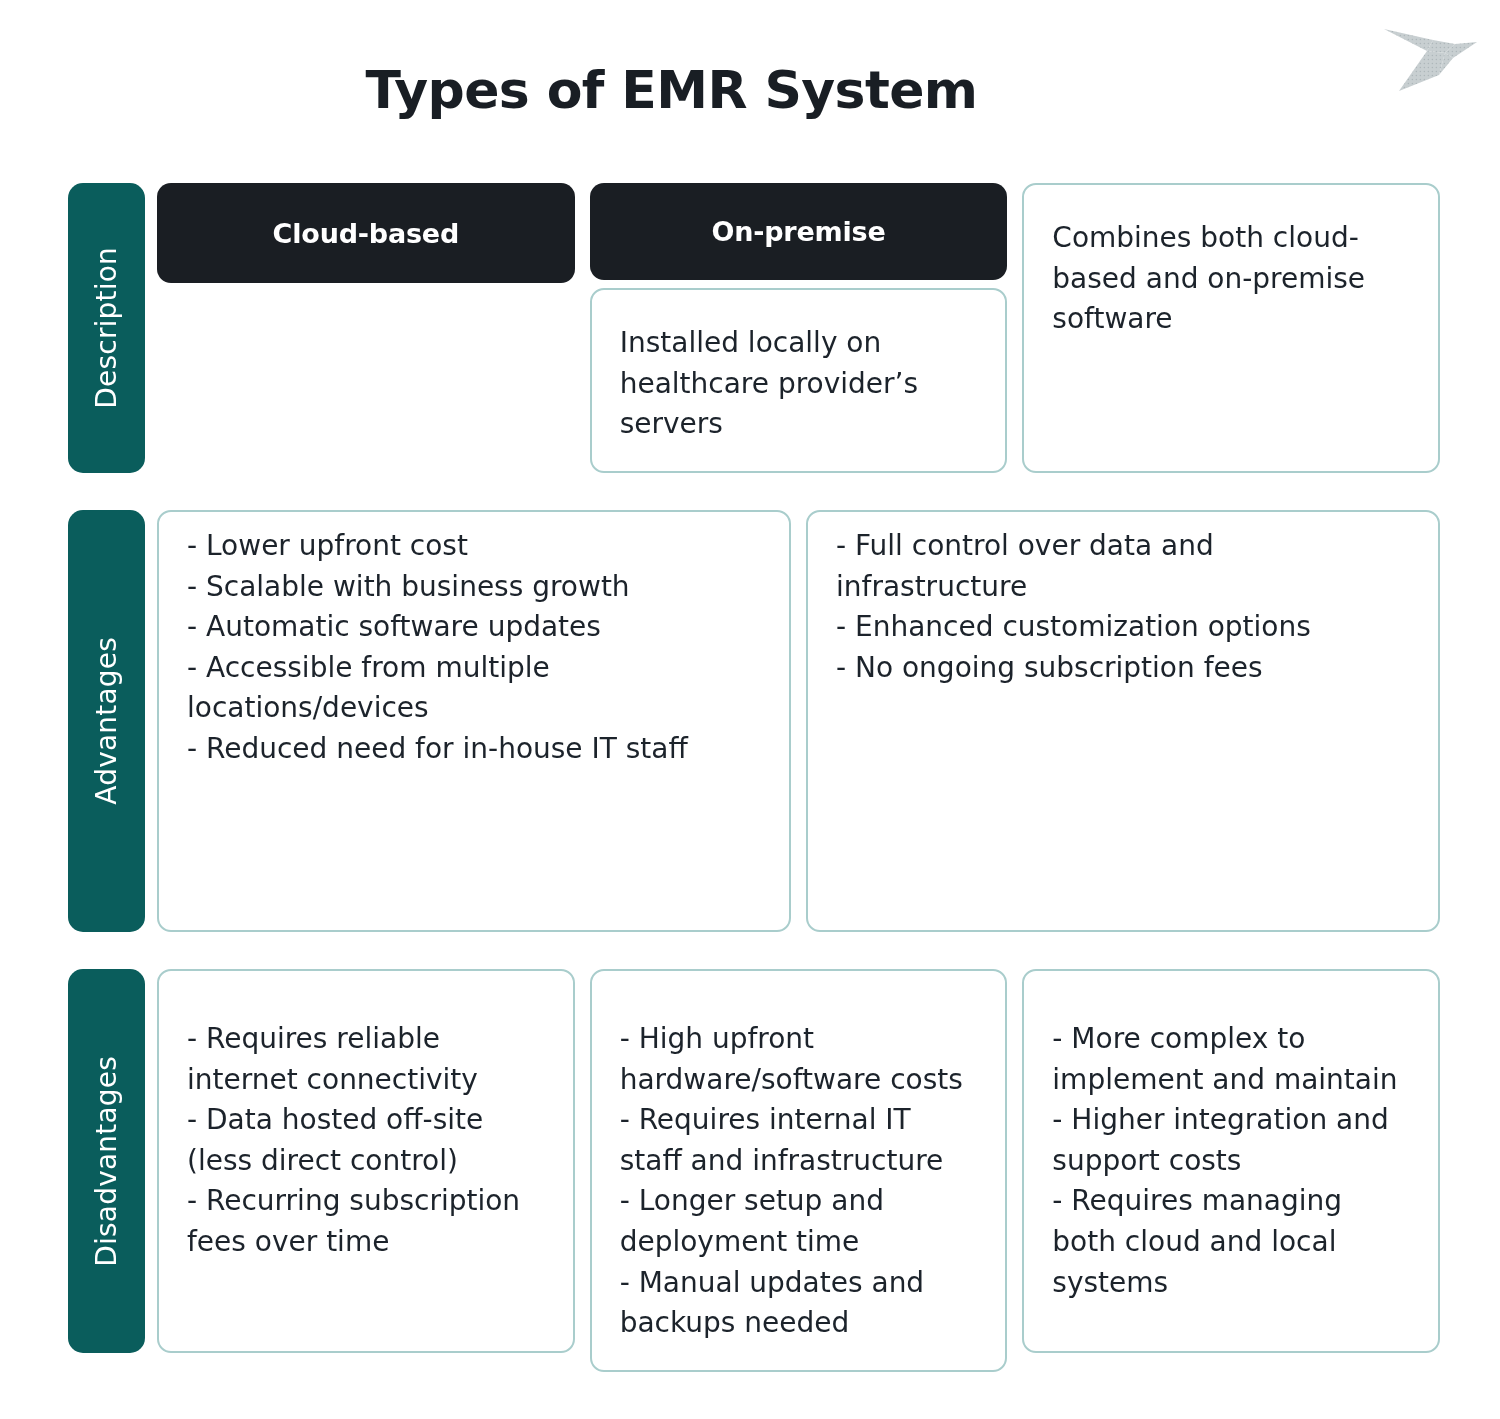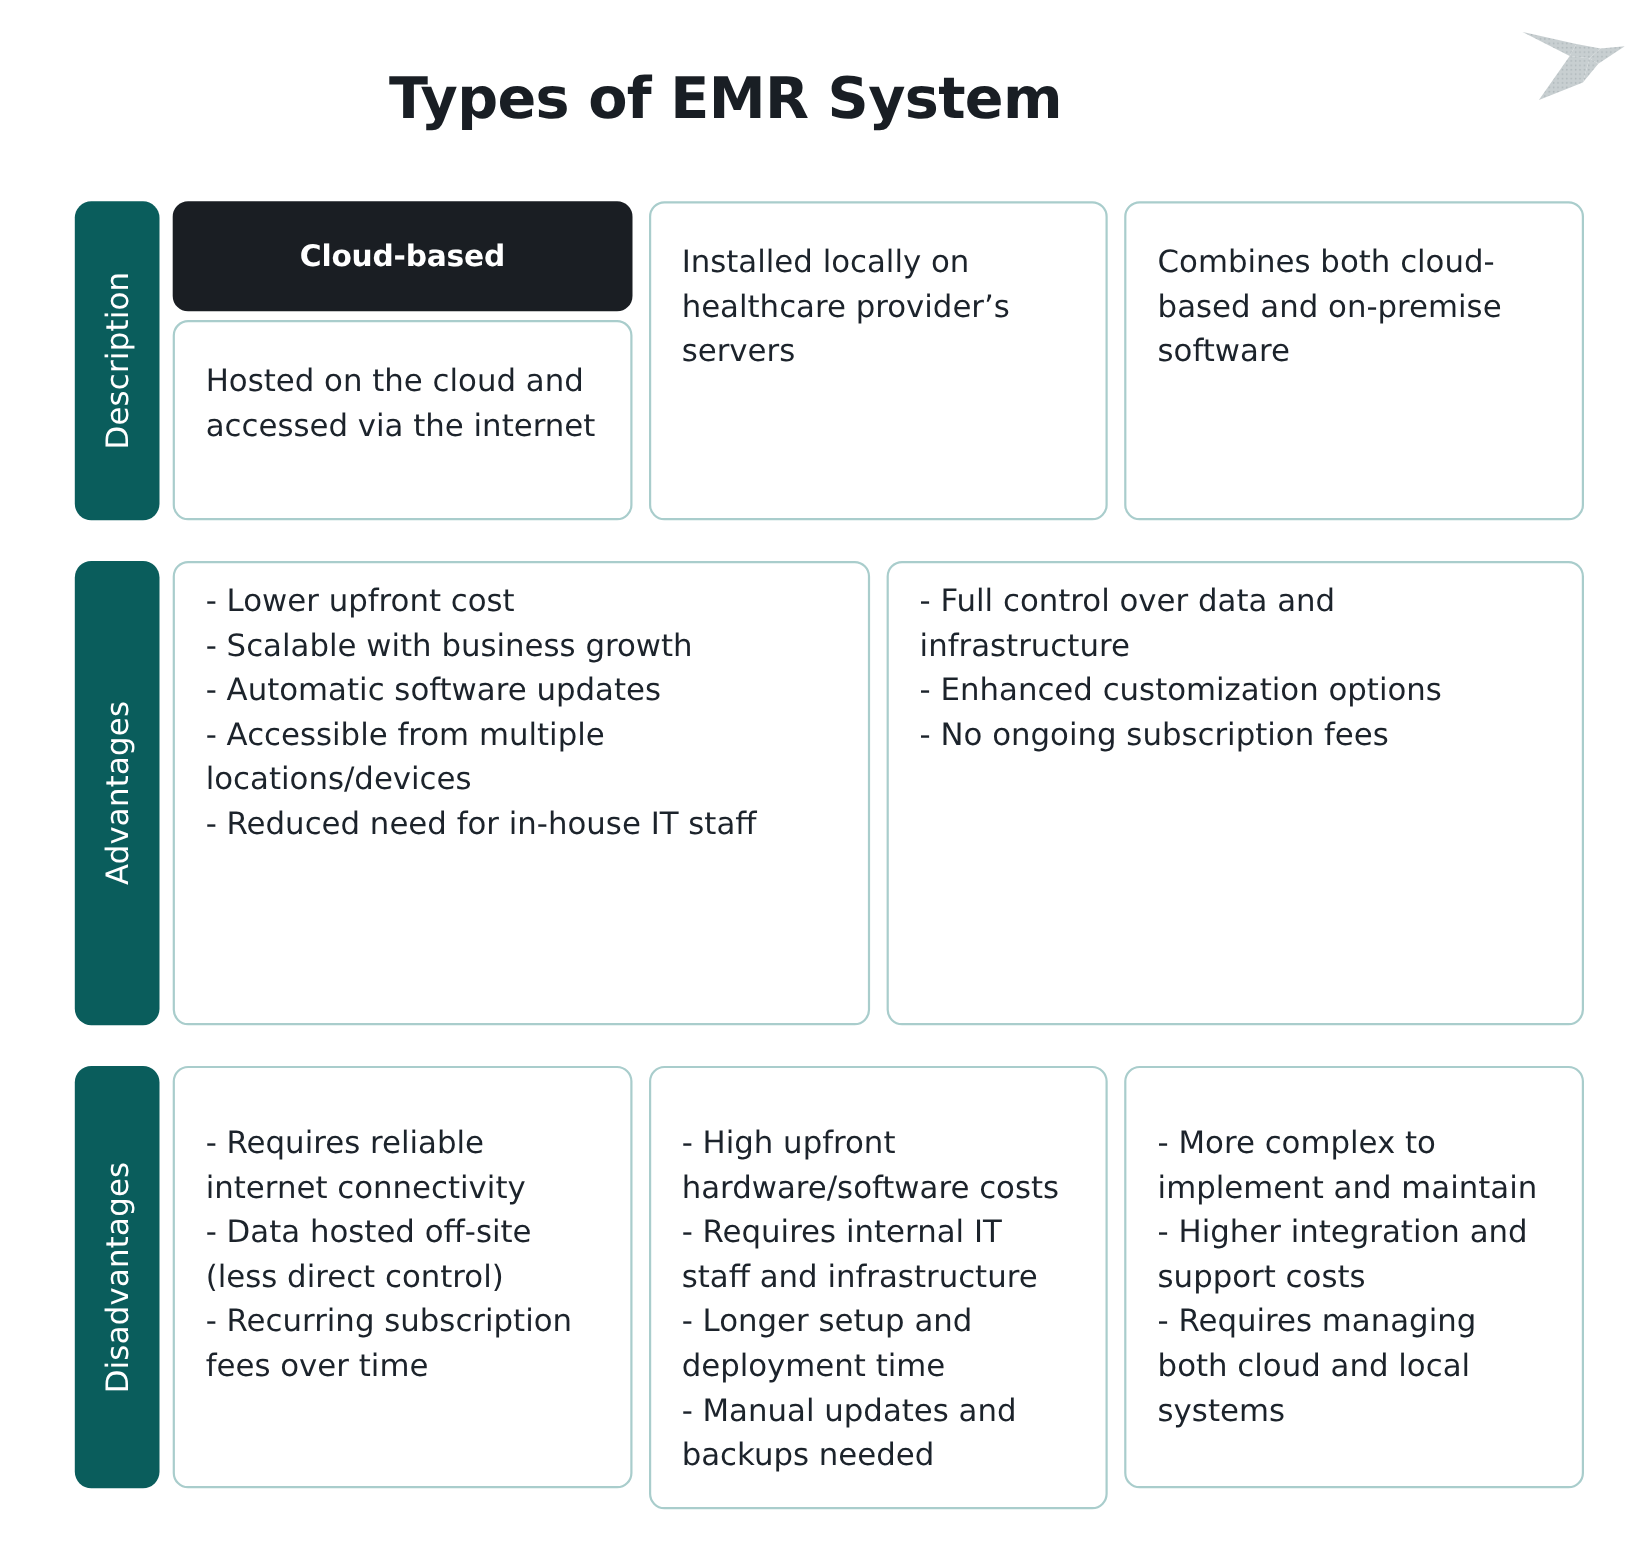--- a/index.html
+++ b/index.html
@@ -21,21 +21,21 @@
     top: 18px;
     right: 22px;
     width: 95px;
     height: 75px;
   }
 
   
   #title {
     position: absolute;
     top: 62px;
-    left: 4px;
+    left: 16px;
     width: 1311px;
     text-align: center;
     font-family: "DejaVu Sans", sans-serif;
     font-size: 52px;
     font-weight: 700;
     letter-spacing: -0.6px;
     color: #191E24;
     line-height: 1.1;
   }
 
@@ -152,24 +152,24 @@
 <div id="grid">
 
   <div class="row" id="row-description">
     <div class="row-label">
       <span>Description</span>
     </div>
     <div class="cols">
 
       <div class="col">
         <div class="col-header">Cloud-based</div>
-        <div class="card">Hosted on the cloud and accessed via the internet</div>
-      </div>
-
-      <div class="col">
+      </div>
+
+      <div class="col">
+        <div class="col-header">On-premise</div>
         <div class="card">Installed locally on healthcare provider’s servers</div>
       </div>
 
       <div class="col">
         <div class="card">Combines both cloud-based and on-premise software</div>
       </div>
 
     </div>
   </div>
 

